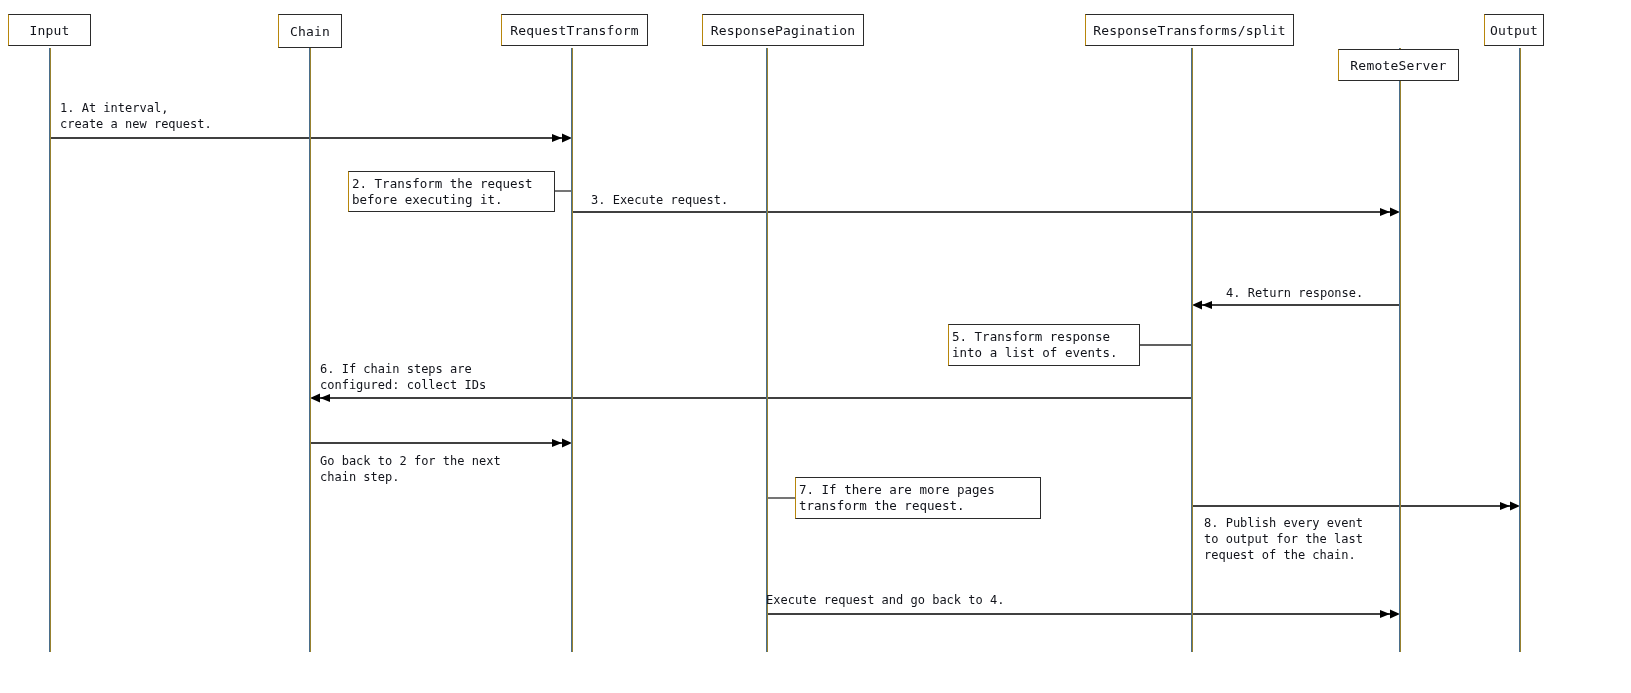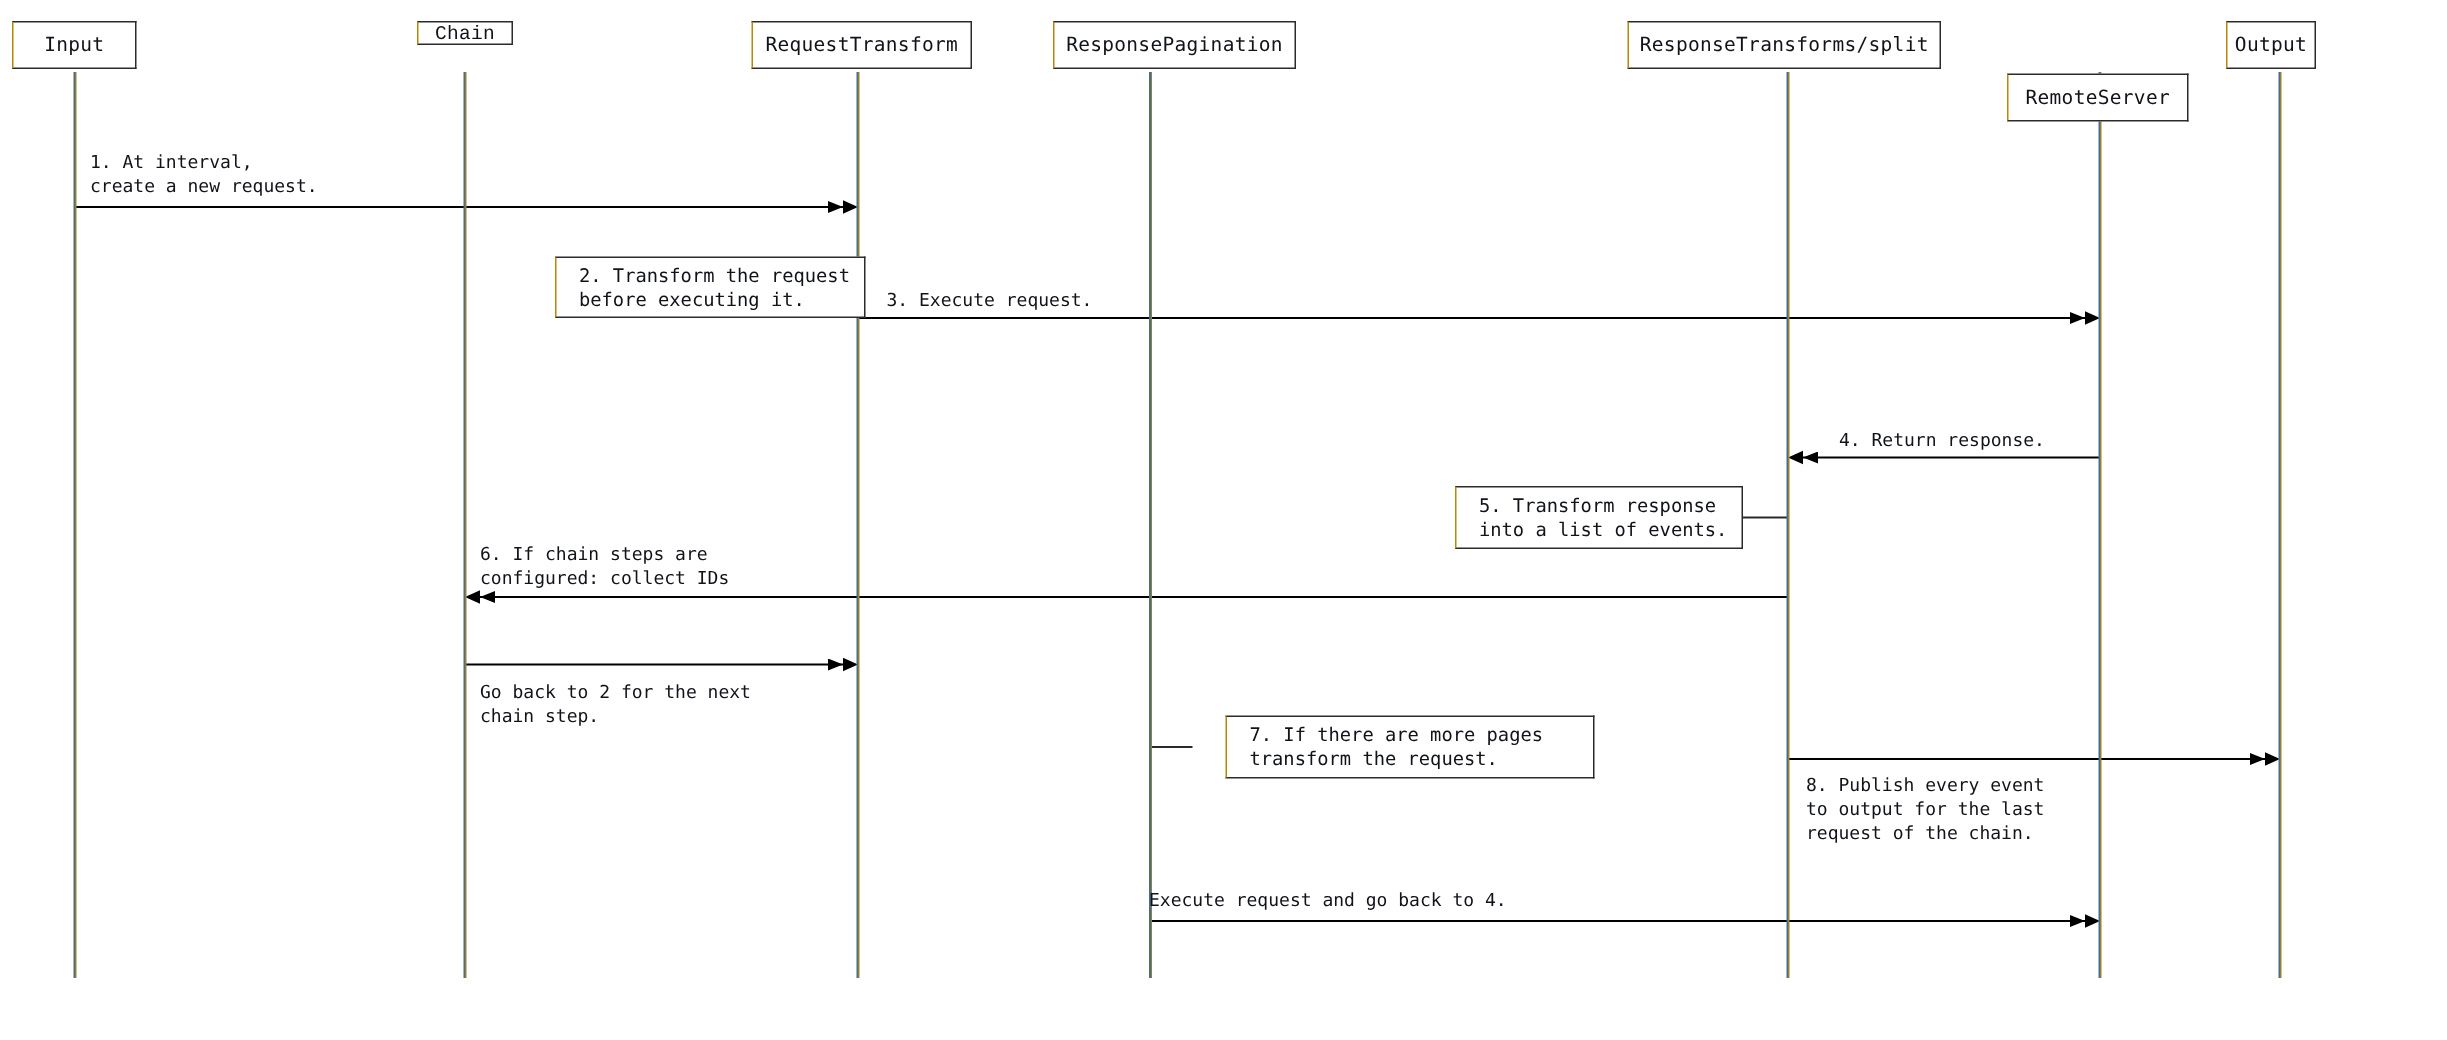--- a/index.html
+++ b/index.html
@@ -44,26 +44,25 @@
   }
   .note-box {
     position: absolute;
     box-sizing: border-box;
     background: #ffffff;
     border: 1px solid #2b2b2b;
     border-left-color: #b8860b;
     display: flex;
     flex-direction: column;
     justify-content: center;
-    padding: 4px 15px;
+    padding: 4px 3px;
     color: #11131a;
     font-size: 12.5px;
     line-height: 16px;
     white-space: pre;
-    margin-left: 22px;
   }
   .msg-label {
     position: absolute;
     color: #11131a;
     font-size: 12px;
     line-height: 16px;
     white-space: pre;
   }
   .lifeline {
     position: absolute;
@@ -112,21 +111,21 @@
       <div class="lifeline" style="left: 571px; top: 48px; height: 604px;"></div>
       <div class="lifeline" style="left: 766px; top: 48px; height: 604px;"></div>
       <div class="lifeline" style="left: 1191px; top: 48px; height: 604px;"></div>
       <div class="lifeline" style="left: 1399px; top: 48px; height: 604px;"></div>
       <div class="lifeline" style="left: 1519px; top: 48px; height: 604px;"></div>
     </div>
   <div id="participant-group">
       <div class="participant-box" style="left: 8px; top: 14px; width: 83px; height: 32px;">
         <span>Input</span>
       </div>
-      <div class="participant-box" style="left: 278px; top: 14px; width: 64px; height: 16px; font-family: Liberation Mono, monospace;">
+      <div class="participant-box" style="left: 278px; top: 14px; width: 64px; height: 34px;">
         <span>Chain</span>
       </div>
       <div class="participant-box" style="left: 501px; top: 14px; width: 147px; height: 32px;">
         <span>RequestTransform</span>
       </div>
       <div class="participant-box" style="left: 686px; top: 14px; width: 162px; height: 32px; margin-left: 16px;">
         <span>ResponsePagination</span>
       </div>
       <div class="participant-box" style="left: 1085px; top: 14px; width: 209px; height: 32px;">
         <span>ResponseTransforms/split</span>

